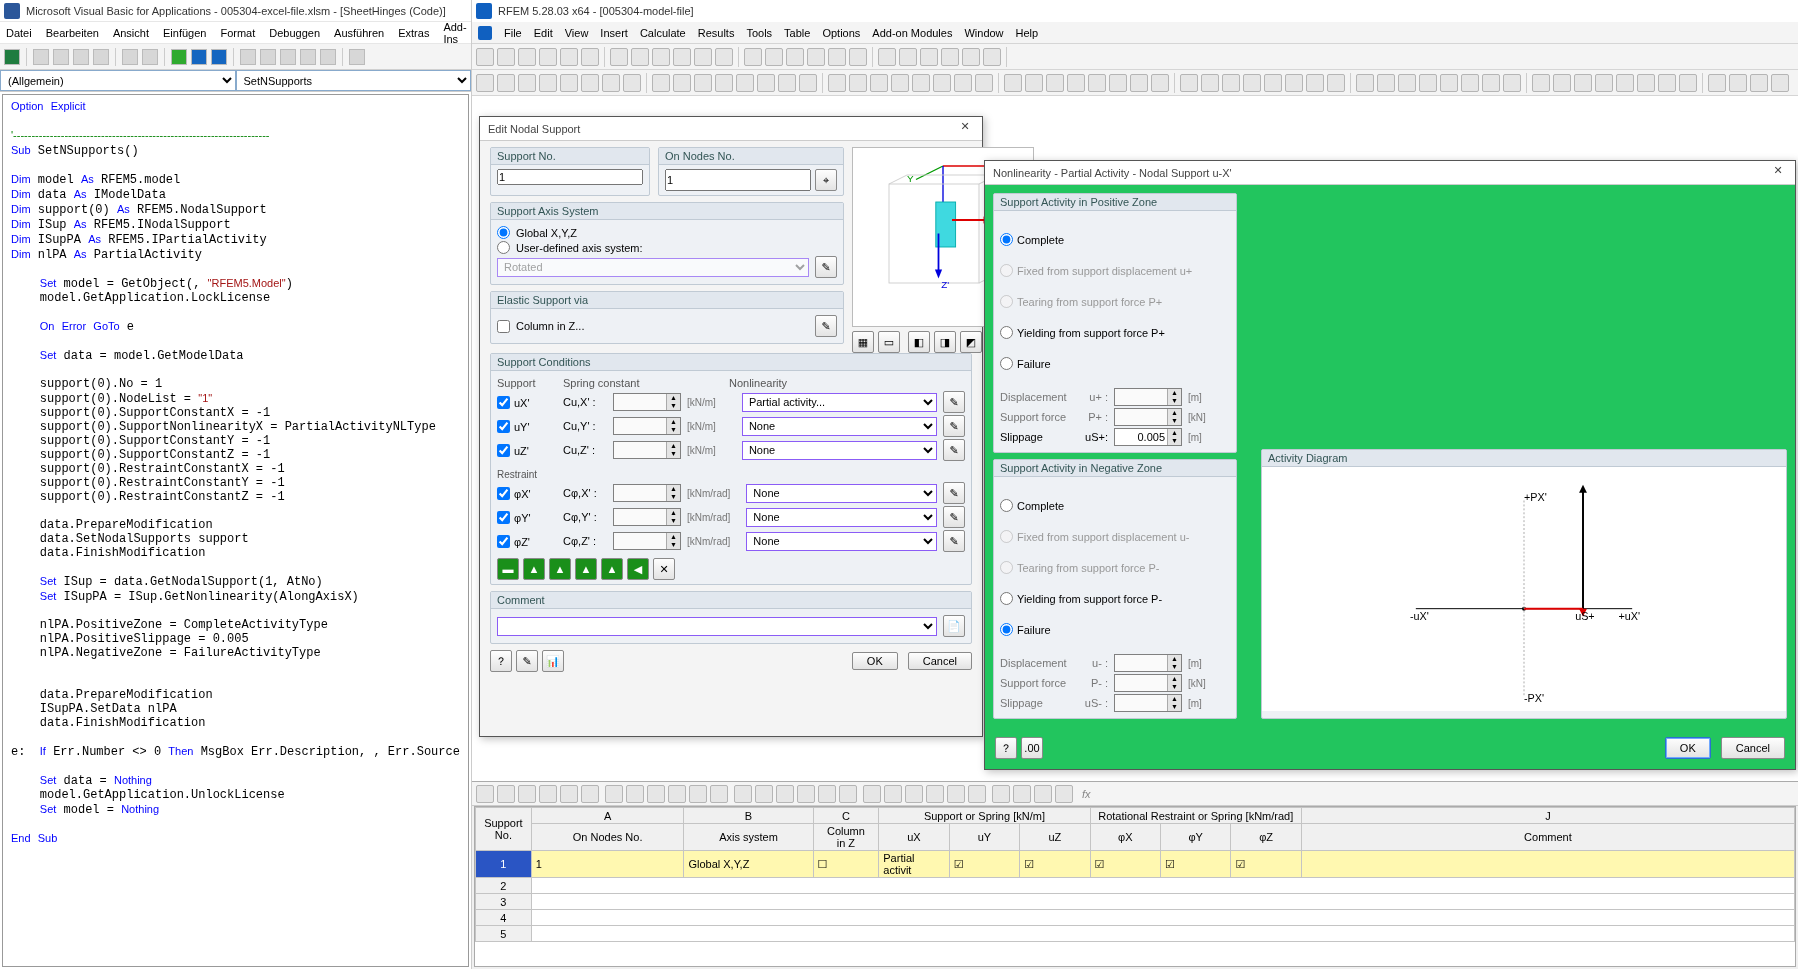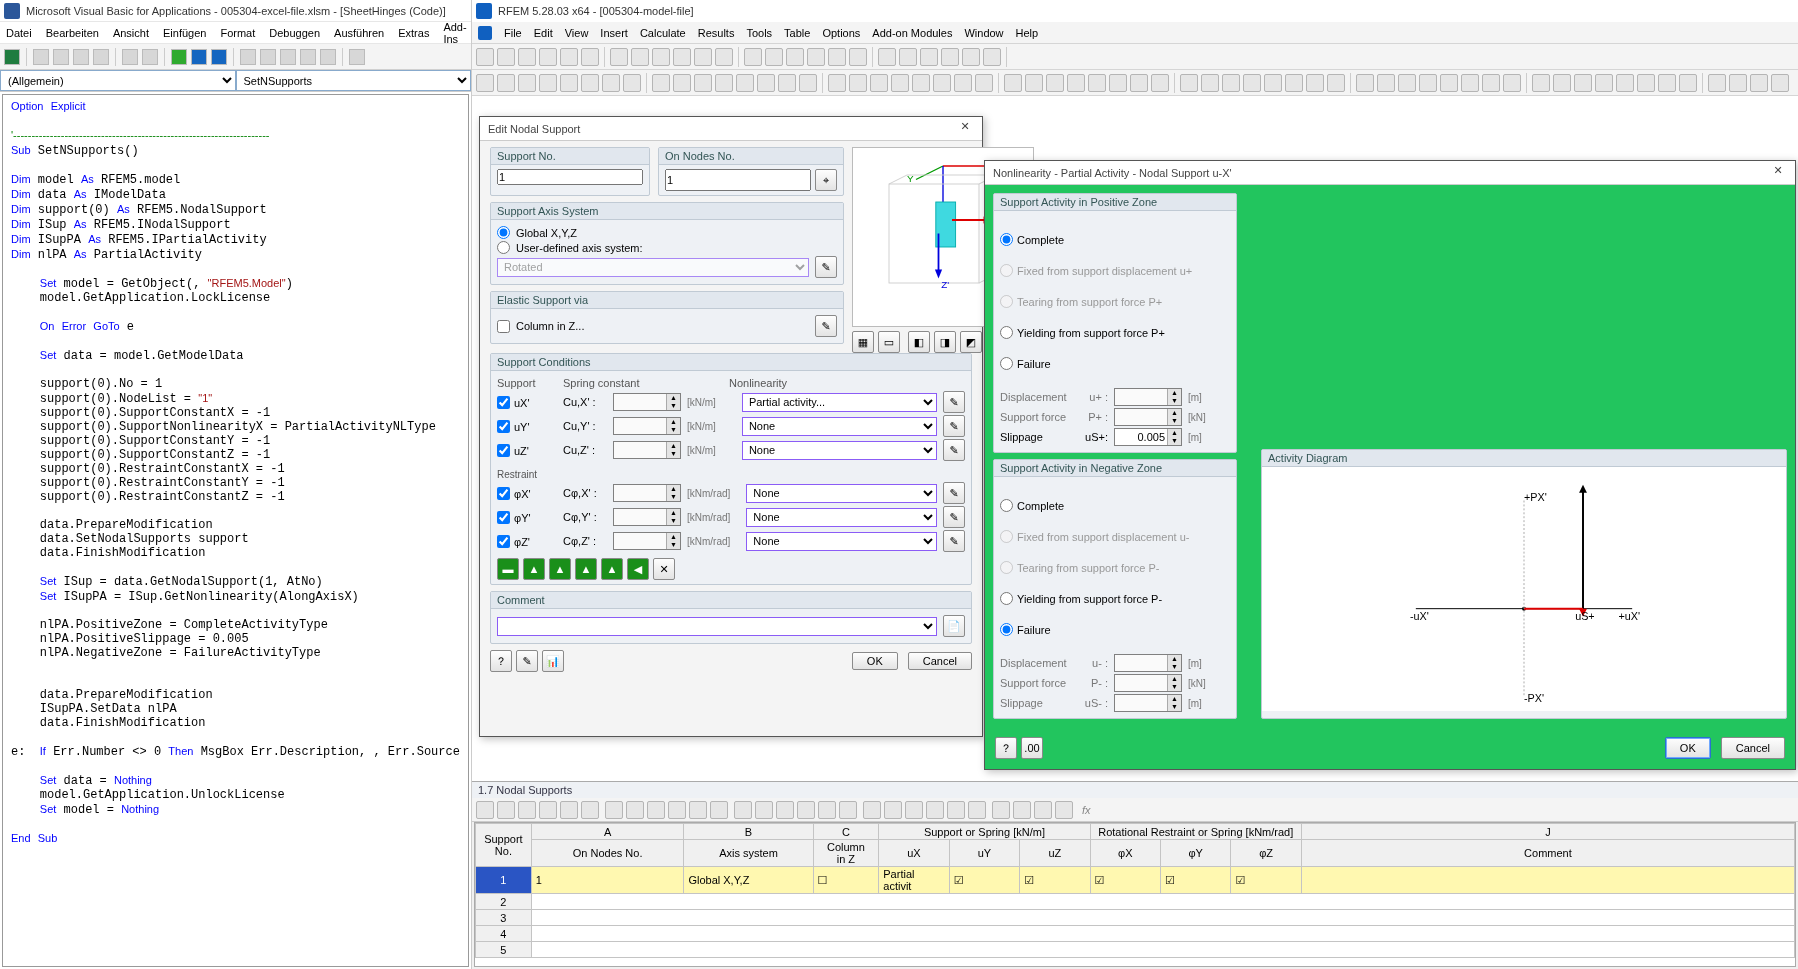--- a/index.html
+++ b/index.html
@@ -666,21 +666,20 @@
           <span class="iconbtn">.00</span>
         </div>
         <div style="display:flex;gap:10px">
           <button class="btn prim">OK</button>
           <button class="btn">Cancel</button>
         </div>
       </div>
     </div>
 
     <div class="bottom-table">
-      <div class="bt-title">1.7 Nodal Supports</div>
       <div class="bt-toolbar">
         <span class="tb"></span>
           <span class="tb"></span>
           <span class="tb"></span>
           <span class="tb"></span>
           <span class="tb"></span>
           <span class="tb"></span>
           <span class="sep"></span>
           <span class="tb"></span>
           <span class="tb"></span>

